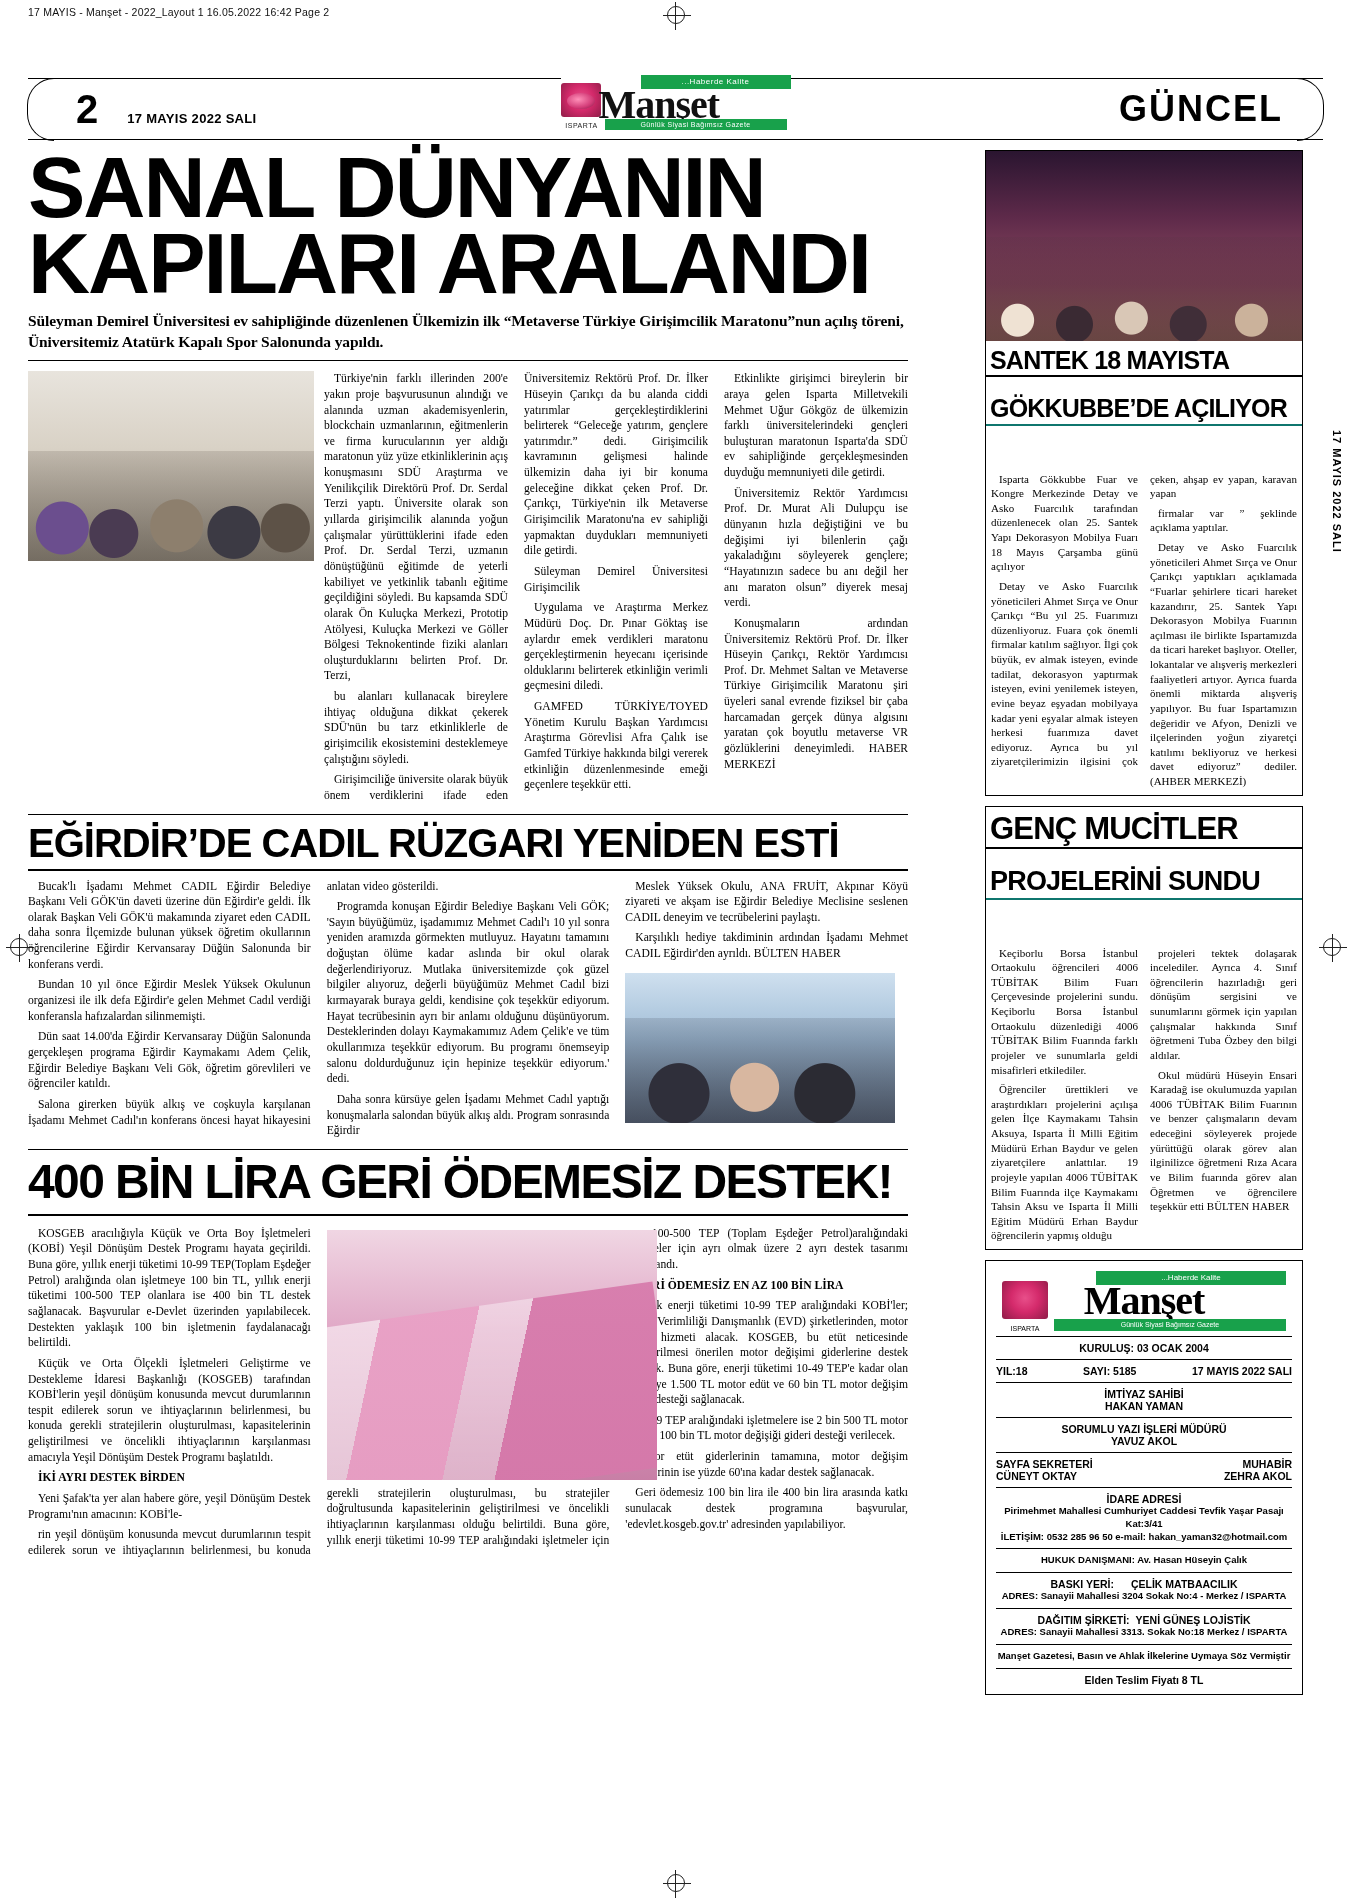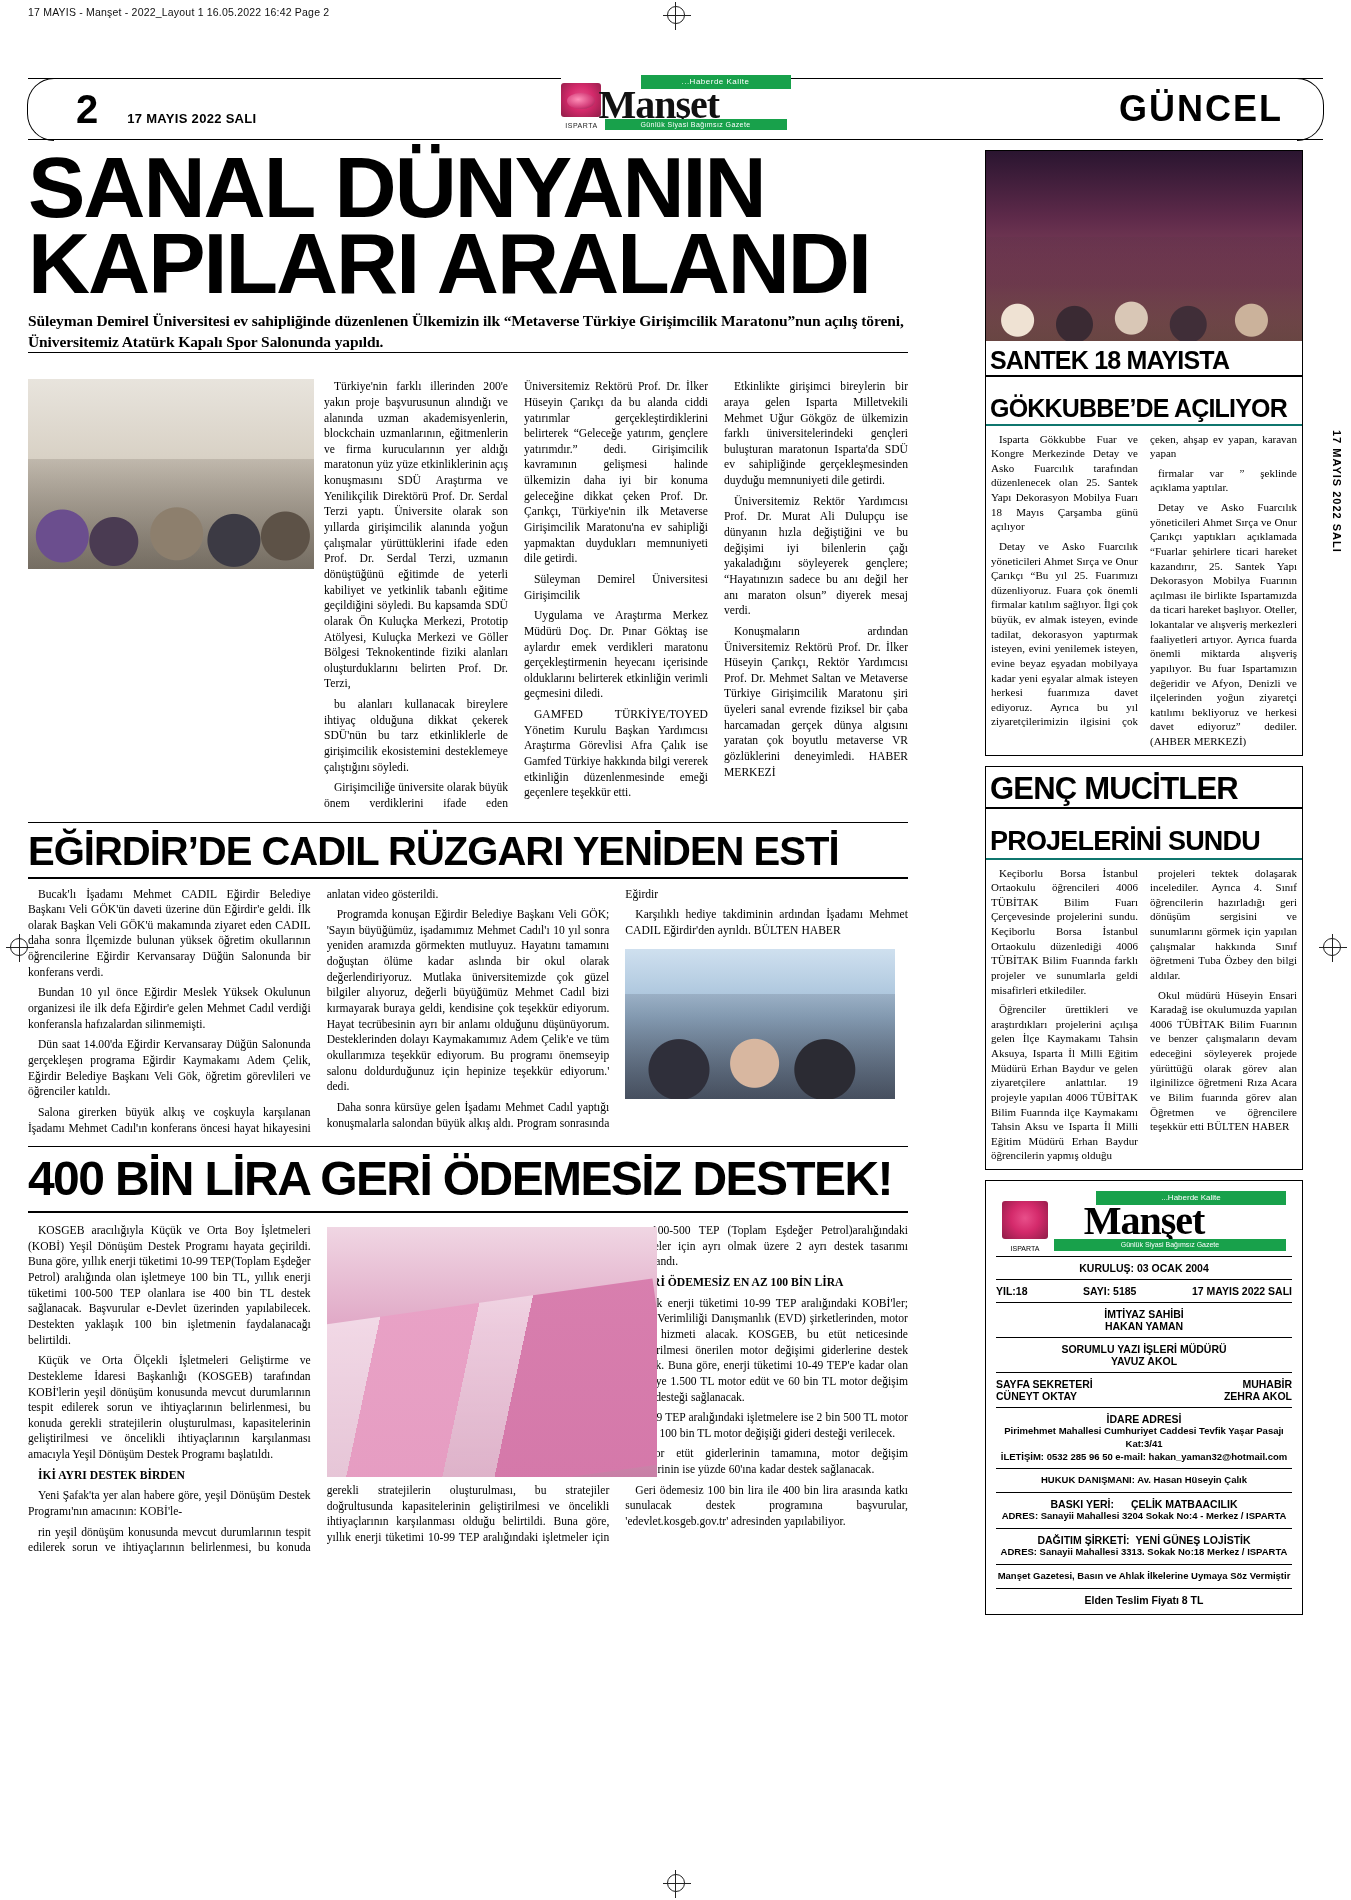--- a/index.html
+++ b/index.html
@@ -102,21 +102,21 @@
   .main-left { position:absolute; left:28px; top:150px; width:880px; }
   .right-col { position:absolute; left:985px; top:150px; width:318px; }
 
   .headline {
     font-size:86px; font-weight:bold; line-height:.88; letter-spacing:-2px;
     font-family:"Liberation Sans", sans-serif; margin:0 0 10px 0;
   }
   .headline div { white-space:nowrap; }
   .standfirst {
     font-size:15.5px; line-height:1.32; font-weight:bold; letter-spacing:-.1px;
-    border-bottom:1px solid #000; padding-bottom:0; margin-bottom:26px;
+    border-bottom:1px solid #000; padding-bottom:8px; margin-bottom:10px;
     font-family:"Liberation Serif", serif;
   }
 
   .photo {
     background:#cfd4d8; position:relative; overflow:hidden;
   }
   .photo.p1{
     width:286px; height:190px; float:left; margin:0 10px 8px 0;
     background:linear-gradient(180deg,#e8e4dd 0%,#d9d2c6 40%,#b9ae9c 100%);
   }
@@ -184,21 +184,21 @@
       radial-gradient(circle at 64% 84%, #402e38 0 18px, transparent 19px),
       radial-gradient(circle at 84% 80%, #cbb29b 0 16px, transparent 17px),
       linear-gradient(180deg, rgba(90,50,70,.2), rgba(40,20,35,.6));
   }
   .rhead {
     font-size:25px; font-weight:bold; letter-spacing:-.8px; line-height:1.05;
     padding:6px 4px 2px; border-bottom:2px solid #000; white-space:nowrap;
   }
   .rhead.second { border-bottom:2px solid #0f766e; padding-top:18px; }
   .rcols2 { column-count:2; column-gap:12px; }
-  .rbody { font-size:11px; line-height:1.33; text-align:justify; font-family:"Liberation Serif", serif; }
+  .rbody { font-size:11px; line-height:1.33; text-align:justify; font-family:"Liberation Serif", serif;margin-top:40px; }
   .rbody p { margin:0 0 5px 0; text-indent:8px; }
 
   
   .bighead {
     font-size:48px; font-weight:bold; letter-spacing:-1.6px; line-height:1;
     border-bottom:2px solid #000; padding-bottom:8px; margin:6px 0 10px;
     white-space:nowrap;
   }
   .subhead { font-weight:bold; font-size:11.6px; font-family:"Liberation Serif", serif; }
 
@@ -286,20 +286,21 @@
     <div>
       <div class="head2">EĞİRDİR’DE CADIL RÜZGARI YENİDEN ESTİ</div>
       <div class="clearfix">
         <div class="cols3 body-text">
           <p>Bucak'lı İşadamı Mehmet CADIL Eğirdir Belediye Başkanı Veli GÖK'ün daveti üzerine dün Eğirdir'e geldi. İlk olarak Başkan Veli GÖK'ü makamında ziyaret eden CADIL daha sonra İlçemizde bulunan yüksek öğretim okullarının öğrencilerine Eğirdir Kervansaray Düğün Salonunda bir konferans verdi.</p>
           <p>Bundan 10 yıl önce Eğirdir Meslek Yüksek Okulunun organizesi ile ilk defa Eğirdir'e gelen Mehmet Cadıl verdiği konferansla hafızalardan silinmemişti.</p>
           <p>Dün saat 14.00'da Eğirdir Kervansaray Düğün Salonunda gerçekleşen programa Eğirdir Kaymakamı Adem Çelik, Eğirdir Belediye Başkanı Veli Gök, öğretim görevlileri ve öğrenciler katıldı.</p>
           <p>Salona girerken büyük alkış ve coşkuyla karşılanan İşadamı Mehmet Cadıl'ın konferans öncesi hayat hikayesini anlatan video gösterildi.</p>
           <p>Programda konuşan Eğirdir Belediye Başkanı Veli GÖK; 'Sayın büyüğümüz, işadamımız Mehmet Cadıl'ı 10 yıl sonra yeniden aramızda görmekten mutluyuz. Hayatını tamamını doğuştan ölüme kadar aslında bir okul olarak değerlendiriyoruz. Mutlaka üniversitemizde çok güzel bilgiler alıyoruz, değerli büyüğümüz Mehmet Cadıl bizi kırmayarak buraya geldi, kendisine çok teşekkür ediyorum. Hayat tecrübesinin ayrı bir anlamı olduğunu düşünüyorum. Desteklerinden dolayı Kaymakamımız Adem Çelik'e ve tüm okullarımıza teşekkür ediyorum. Bu programı önemseyip salonu doldurduğunuz için hepinize teşekkür ediyorum.' dedi.</p>
           <p>Daha sonra kürsüye gelen İşadamı Mehmet Cadıl yaptığı konuşmalarla salondan büyük alkış aldı. Program sonrasında Eğirdir</p>
+          <p>Meslek Yüksek Okulu, ANA FRUİT, Akpınar Köyü ziyareti ve akşam ise Eğirdir Belediye Meclisine seslenen CADIL deneyim ve tecrübelerini paylaştı.</p>
           <p>Karşılıklı hediye takdiminin ardından İşadamı Mehmet CADIL Eğirdir'den ayrıldı. BÜLTEN HABER</p>
           <div class="photo p2"></div>
         </div>
       </div>
     </div>
 
     <div class="rule"></div>
 
     <div>
       <div class="bighead">400 BİN LİRA GERİ ÖDEMESİZ DESTEK!</div>

